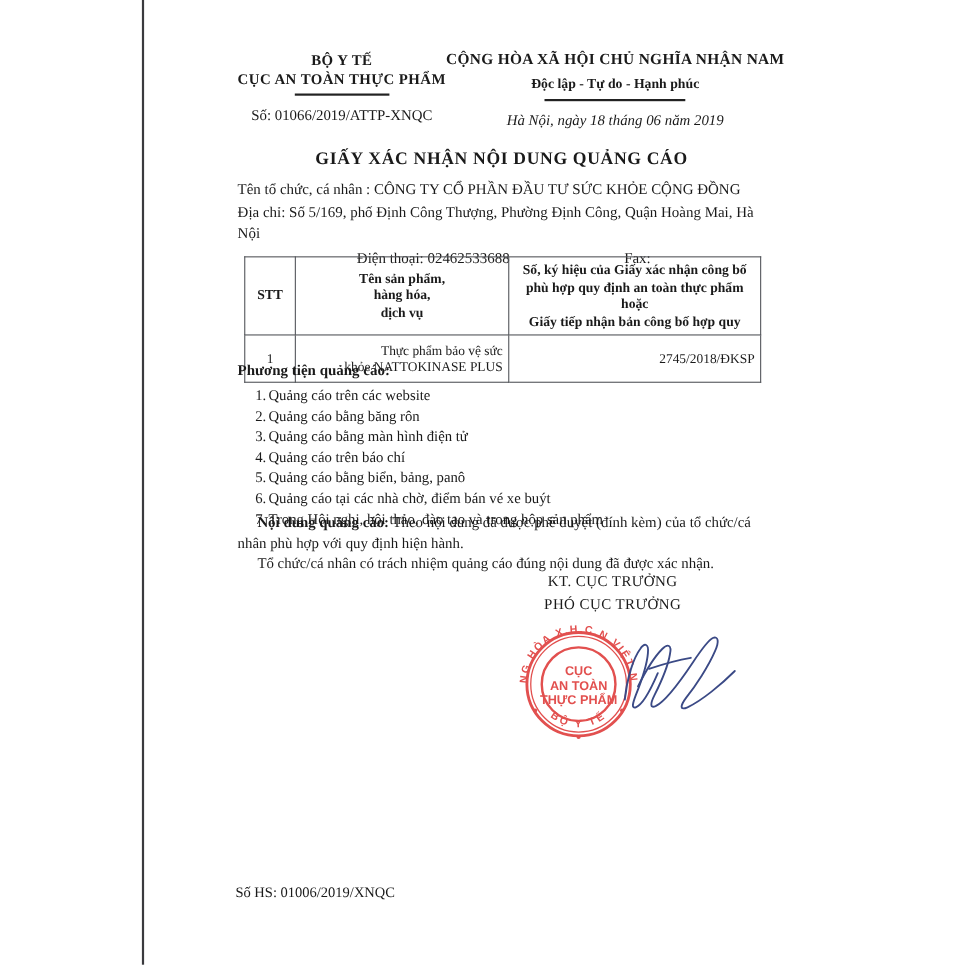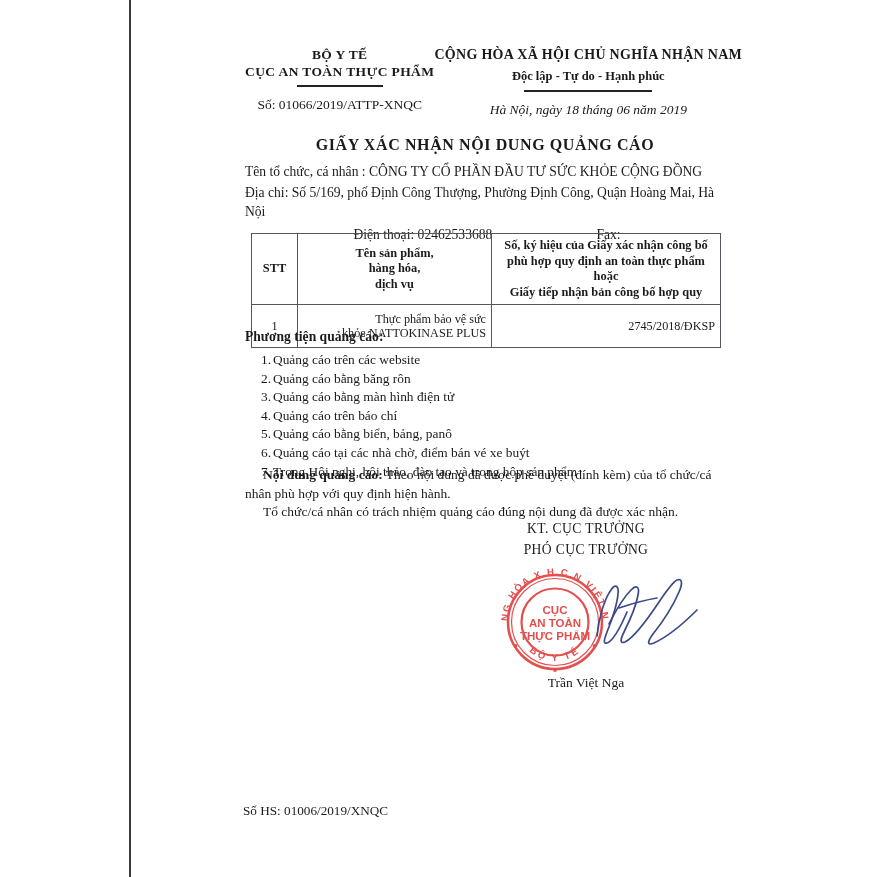--- a/index.html
+++ b/index.html
@@ -26,21 +26,20 @@
     height: 877px;
     background: #3a3a3e;
   }
 
   .page {
     position: absolute;
     left: 0;
     top: 0;
     width: 839px;
     height: 877px;
-    margin-left: 29px;
   }
 
   
   .header {
     position: absolute;
     left: 216px;
     top: 46px;
     width: 480px;
     display: flex;
     align-items: flex-start;
@@ -380,17 +379,16 @@
       <svg viewBox="0 0 112 96" width="112" height="96" aria-hidden="true">
         <g fill="none" stroke="#3b4a86" stroke-width="1.7" stroke-linecap="round" stroke-linejoin="round">
           <path d="M8 72 C 10 52, 16 34, 22 26 C 26 20, 30 21, 29 30 C 28 42, 22 58, 18 68 C 15 76, 14 80, 18 79 C 24 77, 32 62, 38 48"></path>
           <path d="M20 60 C 26 48, 34 34, 42 26 C 47 21, 51 22, 49 31 C 47 43, 40 58, 35 68 C 31 76, 31 80, 36 78 C 44 74, 58 56, 70 38 C 78 26, 84 18, 88 16 C 93 14, 94 19, 90 28 C 84 42, 72 60, 64 70 C 58 78, 58 82, 65 79 C 78 73, 96 58, 108 46"></path>
           <path d="M30 44 C 42 40, 56 36, 68 34"></path>
         </g>
       </svg>
     </div>
   </div>
 
-  <div class="signer-name">Trần Việt Nga</div>
 
   <div class="footer">Số HS: 01006/2019/XNQC</div>
 
 </div>
 
 </body></html>

